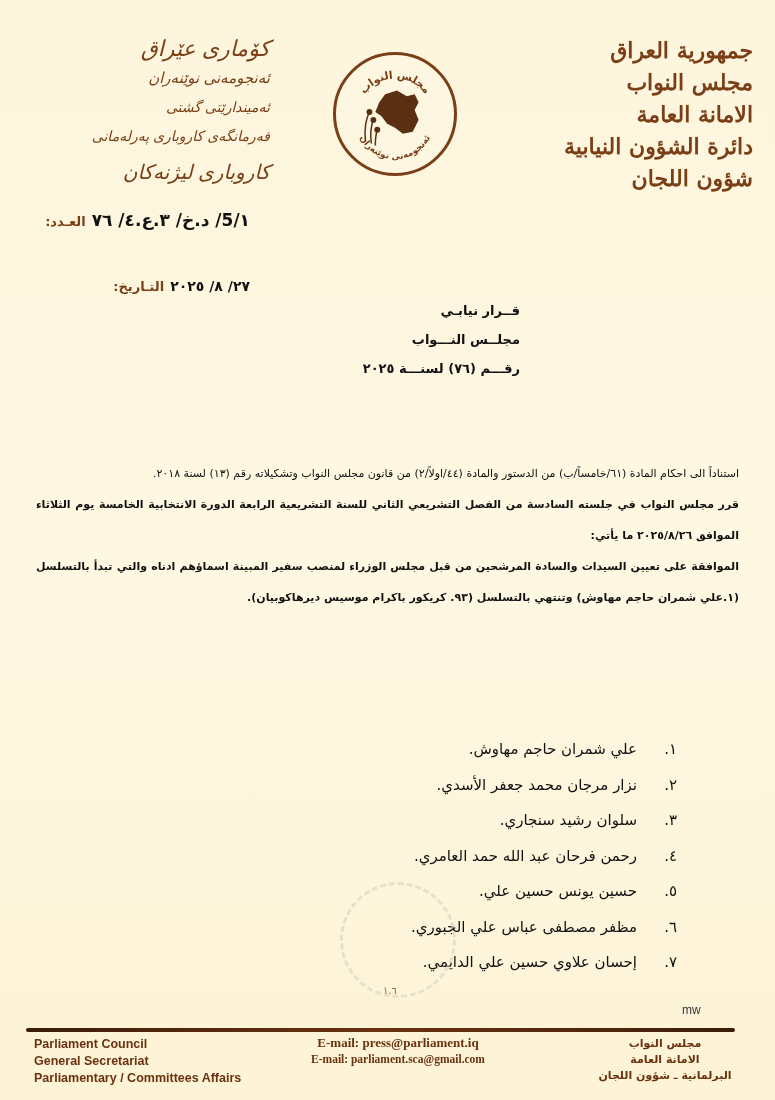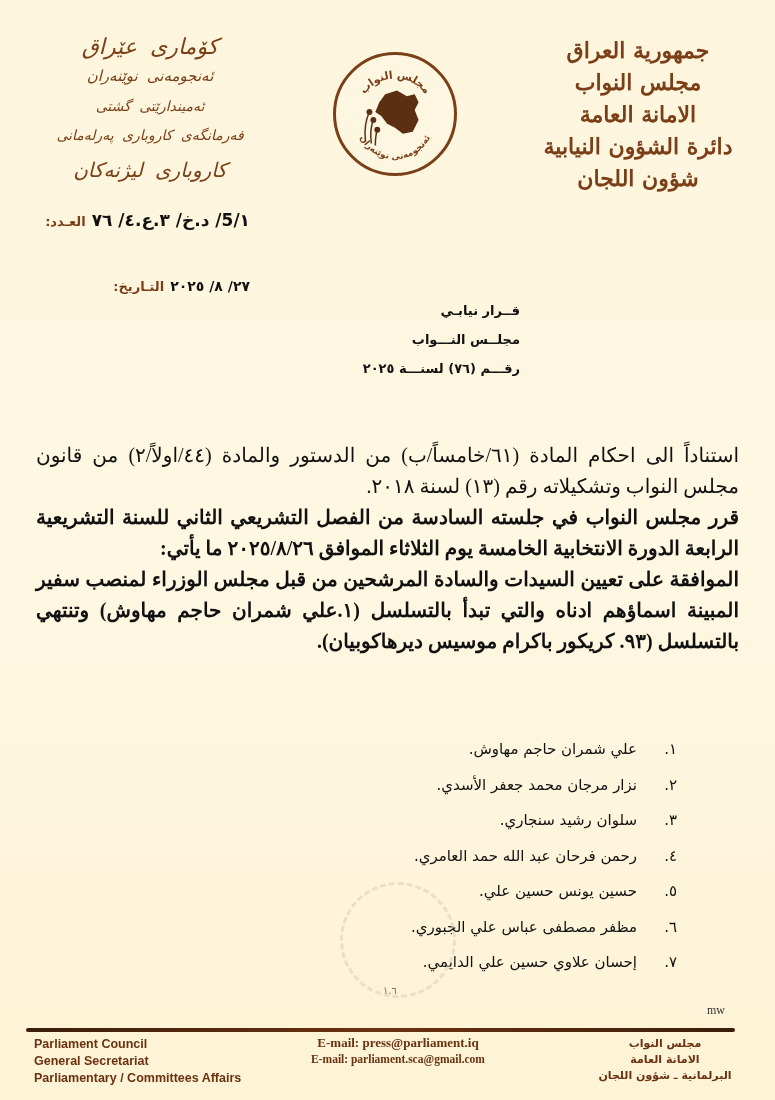--- a/index.html
+++ b/index.html
@@ -9,30 +9,30 @@
       position: relative;
       font-family: "DejaVu Sans", sans-serif;
       color: #111;
     }
     .page { position: absolute; inset: 0; background: linear-gradient(180deg, #fdf5dc 0%, #fef7e2 50%, #fdf3d6 100%); }
     .rtl { direction: rtl; unicode-bidi: embed; }
 
     
     .hdr-right {
       position: absolute; top: 34px; right: 22px; width: 230px;
-      text-align: center; color: #7a3f17;
+      text-align: right; color: #7a3f17;
       font-family: "DejaVu Serif", serif; font-weight: bold;
     }
     .hdr-right div { font-size: 22px; line-height: 32px; white-space: nowrap; }
 
     
     .hdr-left {
       position: absolute; top: 34px; left: 30px; width: 240px;
-      text-align: center; color: #7a3f17;
-      font-family: Liberation Mono, monospace; font-style: italic;
+      text-align: right; color: #7a3f17;
+      font-family: Liberation Sans, sans-serif; font-style: italic;
     }
     .hdr-left .l0 { font-size: 22px; line-height: 30px; }
     .hdr-left .l1 { font-size: 15px; line-height: 28px; }
     .hdr-left .l2 { font-size: 14px; line-height: 30px; }
     .hdr-left .l3 { font-size: 14px; line-height: 28px; }
     .hdr-left .l4 { font-size: 20px; line-height: 36px; margin-top: 4px; }
 
     
     .ref { position: absolute; top: 210px; left: 10px; width: 240px; text-align: center; }
     .ref-row { display: flex; flex-direction: row-reverse; justify-content: flex-end; gap: 6px; align-items: baseline; direction: rtl; }
@@ -50,38 +50,38 @@
 
     
     .title-block {
       position: absolute; top: 296px; left: 260px; width: 260px;
       text-align: right; font-weight: bold; font-size: 13px; line-height: 29px;
       color: #111;
     }
 
     
     .body {
-      position: absolute; top: 440px; left: 36px; right: 36px;
-      direction: rtl; text-align: justify; font-size: 20px; line-height: 31px; color: #111; font-family: Liberation Serif, serif;
+      position: absolute; top: 458px; left: 36px; right: 36px;
+      direction: rtl; text-align: justify; font-size: 11px; line-height: 31px; color: #111;
     }
     .body p { margin: 0; }
     .body .b { font-weight: bold; }
 
     
     .names { position: absolute; top: 732px; right: 98px; width: 360px; direction: rtl; }
     .name-item { display: flex; gap: 26px; font-size: 15px; line-height: 35.5px; color: #111; }
     .name-num { width: 14px; text-align: right; }
 
     
     .stamp {
       position: absolute; left: 340px; top: 882px; width: 110px; height: 110px;
       border-radius: 50%; border: 3px dashed rgba(220,210,190,0.6);
     }
     .stamp-num { position: absolute; left: 383px; top: 985px; font-size: 10px; color: #8a6a4a; }
-    .mw { position: absolute; left: 682px; top: 1003px; font-family: Liberation Serif, serif; font-size: 12px; color: #333; margin-left: 25px; }
+    .mw { position: absolute; left: 682px; top: 1003px; font-family: Liberation Sans, sans-serif; font-size: 12px; color: #333; }
 
     
     .footer-rule {
       position: absolute; left: 26px; right: 40px; top: 1028px; height: 4px;
       background: linear-gradient(90deg, #3b1d0a, #6b3210, #3b1d0a);
       border-radius: 2px;
     }
     .foot-left {
       position: absolute; left: 26px; top: 1036px; color: #6b3210;
       font-family: "Liberation Sans", sans-serif; font-weight: bold; font-size: 12.5px; line-height: 17px; margin-left: 8px;

